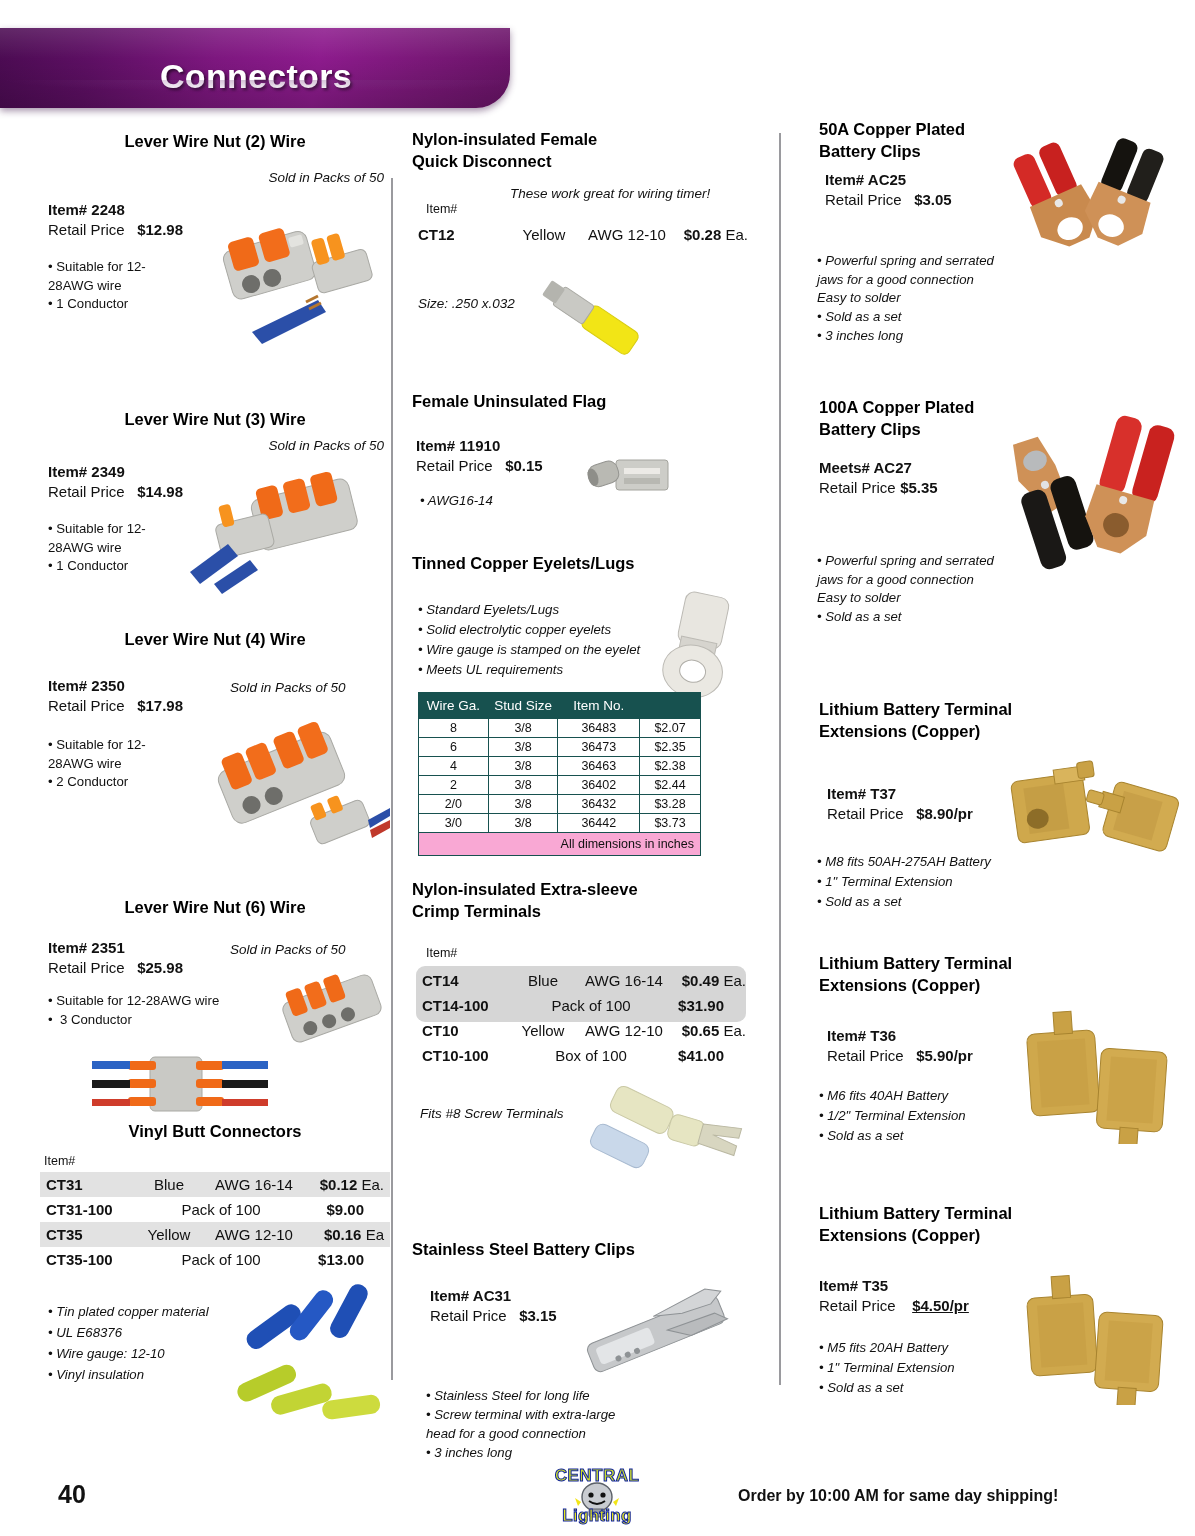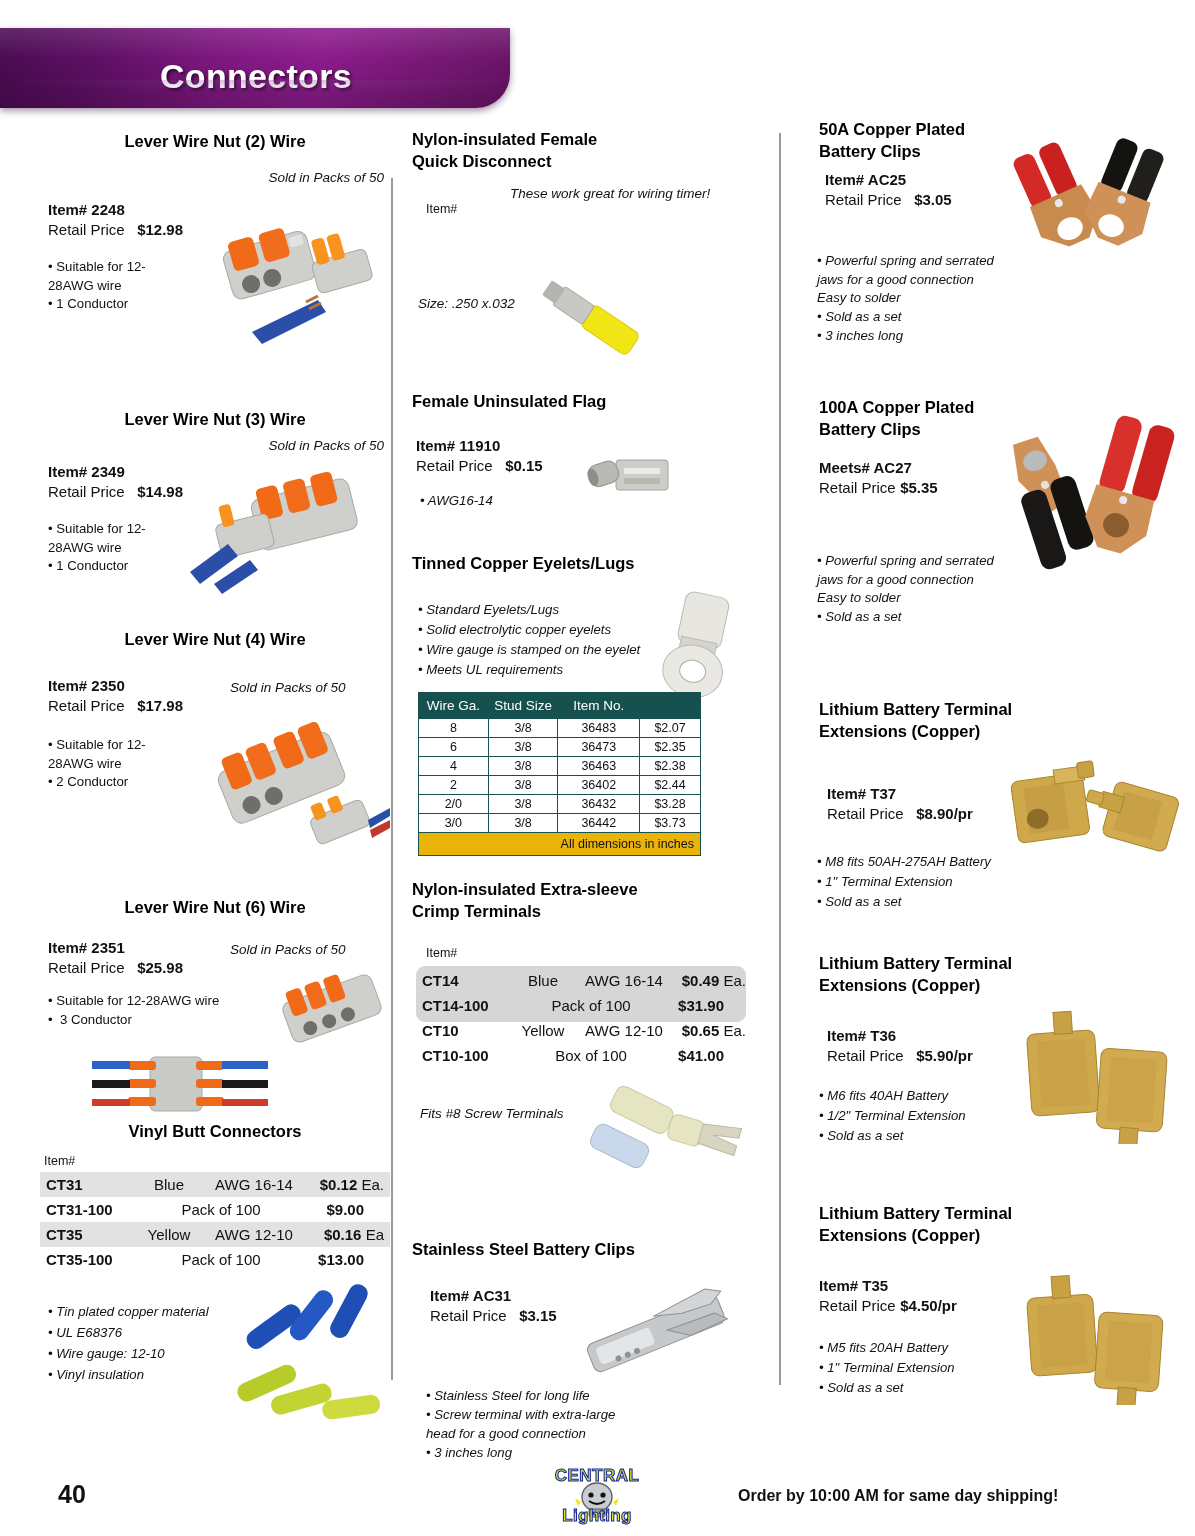--- a/index.html
+++ b/index.html
@@ -81,21 +81,21 @@
     background:#17514f; color:#fff; font-weight:normal;
     font-size:13.5px; padding:5px 2px; text-align:center;
     border:1px solid #17514f;
   }
   .lug-table td{
     border:1px solid #17514f; padding:2px 4px; text-align:center;
     font-size:12.5px;
   }
   .lug-table td.pr{ text-align:center; }
   .lug-foot td{
-    background:#eab308; border:1px solid #17514f; text-align:right;
+    background:#f9a8d4; border:1px solid #17514f; text-align:right;
     padding:4px 6px; font-size:12.5px;
   }
 
   
   .img{ position:absolute; }
 
   
   .pagenum{
     position:absolute; left:58px; top:1480px;
     font-size:25px; font-weight:bold; color:#111;
@@ -326,20 +326,26 @@
 
 <div class="col col-mid">
 
   <div class="block" style="top:128px;">
     <h2 class="prod-title" style="white-space:pre-line;">Nylon-insulated Female
 Quick Disconnect</h2>
     <div class="note-ital" style="position:absolute;left:98px;top:58px;">These work great for wiring timer!</div>
     <div class="itemhash" style="position:absolute;left:10px;top:74px;">Item#</div>
     <table class="ct-table" style="position:absolute;left:6px;top:94px;width:330px;">
       <tbody>
+        <tr>
+          <td class="c-code" style="width:92px;">CT12</td>
+          <td class="c-color" style="width:68px;">Yellow</td>
+          <td class="c-awg" style="width:98px;">AWG 12-10</td>
+          <td class="c-price"><b>$0.28</b> <span>Ea.</span></td>
+        </tr>
       </tbody>
     </table>
     <div class="note-ital" style="position:absolute;left:6px;top:168px;">Size: .250 x.032</div>
     <svg class="img" style="left:112px;top:150px;" width="150" height="82" viewBox="0 0 150 82">
       <g transform="rotate(34 70 40)">
         <rect x="62" y="28" width="56" height="26" rx="6" fill="#f2e516" stroke="#d8cc10"></rect>
         <rect x="28" y="30" width="36" height="22" rx="3" fill="#c9c9c4" stroke="#a8a8a2"></rect>
         <rect x="14" y="32" width="16" height="18" rx="2" fill="#b4b4ae"></rect>
       </g>
     </svg>
@@ -631,21 +637,21 @@
       </g>
     </svg>
   </div>
 
   <div class="block" style="top:1202px;">
     <h2 class="prod-title" style="white-space:pre-line;padding-left:14px;">Lithium Battery Terminal
 Extensions (Copper)</h2>
     <div class="itemline" style="position:absolute;left:14px;top:74px;font-weight:bold;">Item# T35</div>
     <div style="position:absolute;left:14px;top:94px;">
       <span class="itemline">Retail Price</span>
-      <span class="itemline price-strong" style="margin-left:0;">$4.50/pr</span>
+      <span class="itemline price-strong" style="margin-left:12px;text-decoration:underline;">$4.50/pr</span>
     </div>
     <div class="bullets ital" style="position:absolute;left:14px;top:136px;width:240px;line-height:1.5;">
       <div>• M5 fits 20AH Battery</div>
       <div>• 1" Terminal Extension</div>
       <div>• Sold as a set</div>
     </div>
     <svg class="img" style="left:200px;top:58px;" width="180" height="145" viewBox="0 0 180 145">
       <g transform="rotate(-4 58 72)">
         <rect x="24" y="36" width="66" height="78" rx="8" fill="#cfa84c" stroke="#a8842f"></rect>
         <rect x="34" y="44" width="46" height="62" fill="#c49a3f" opacity=".5"></rect>

